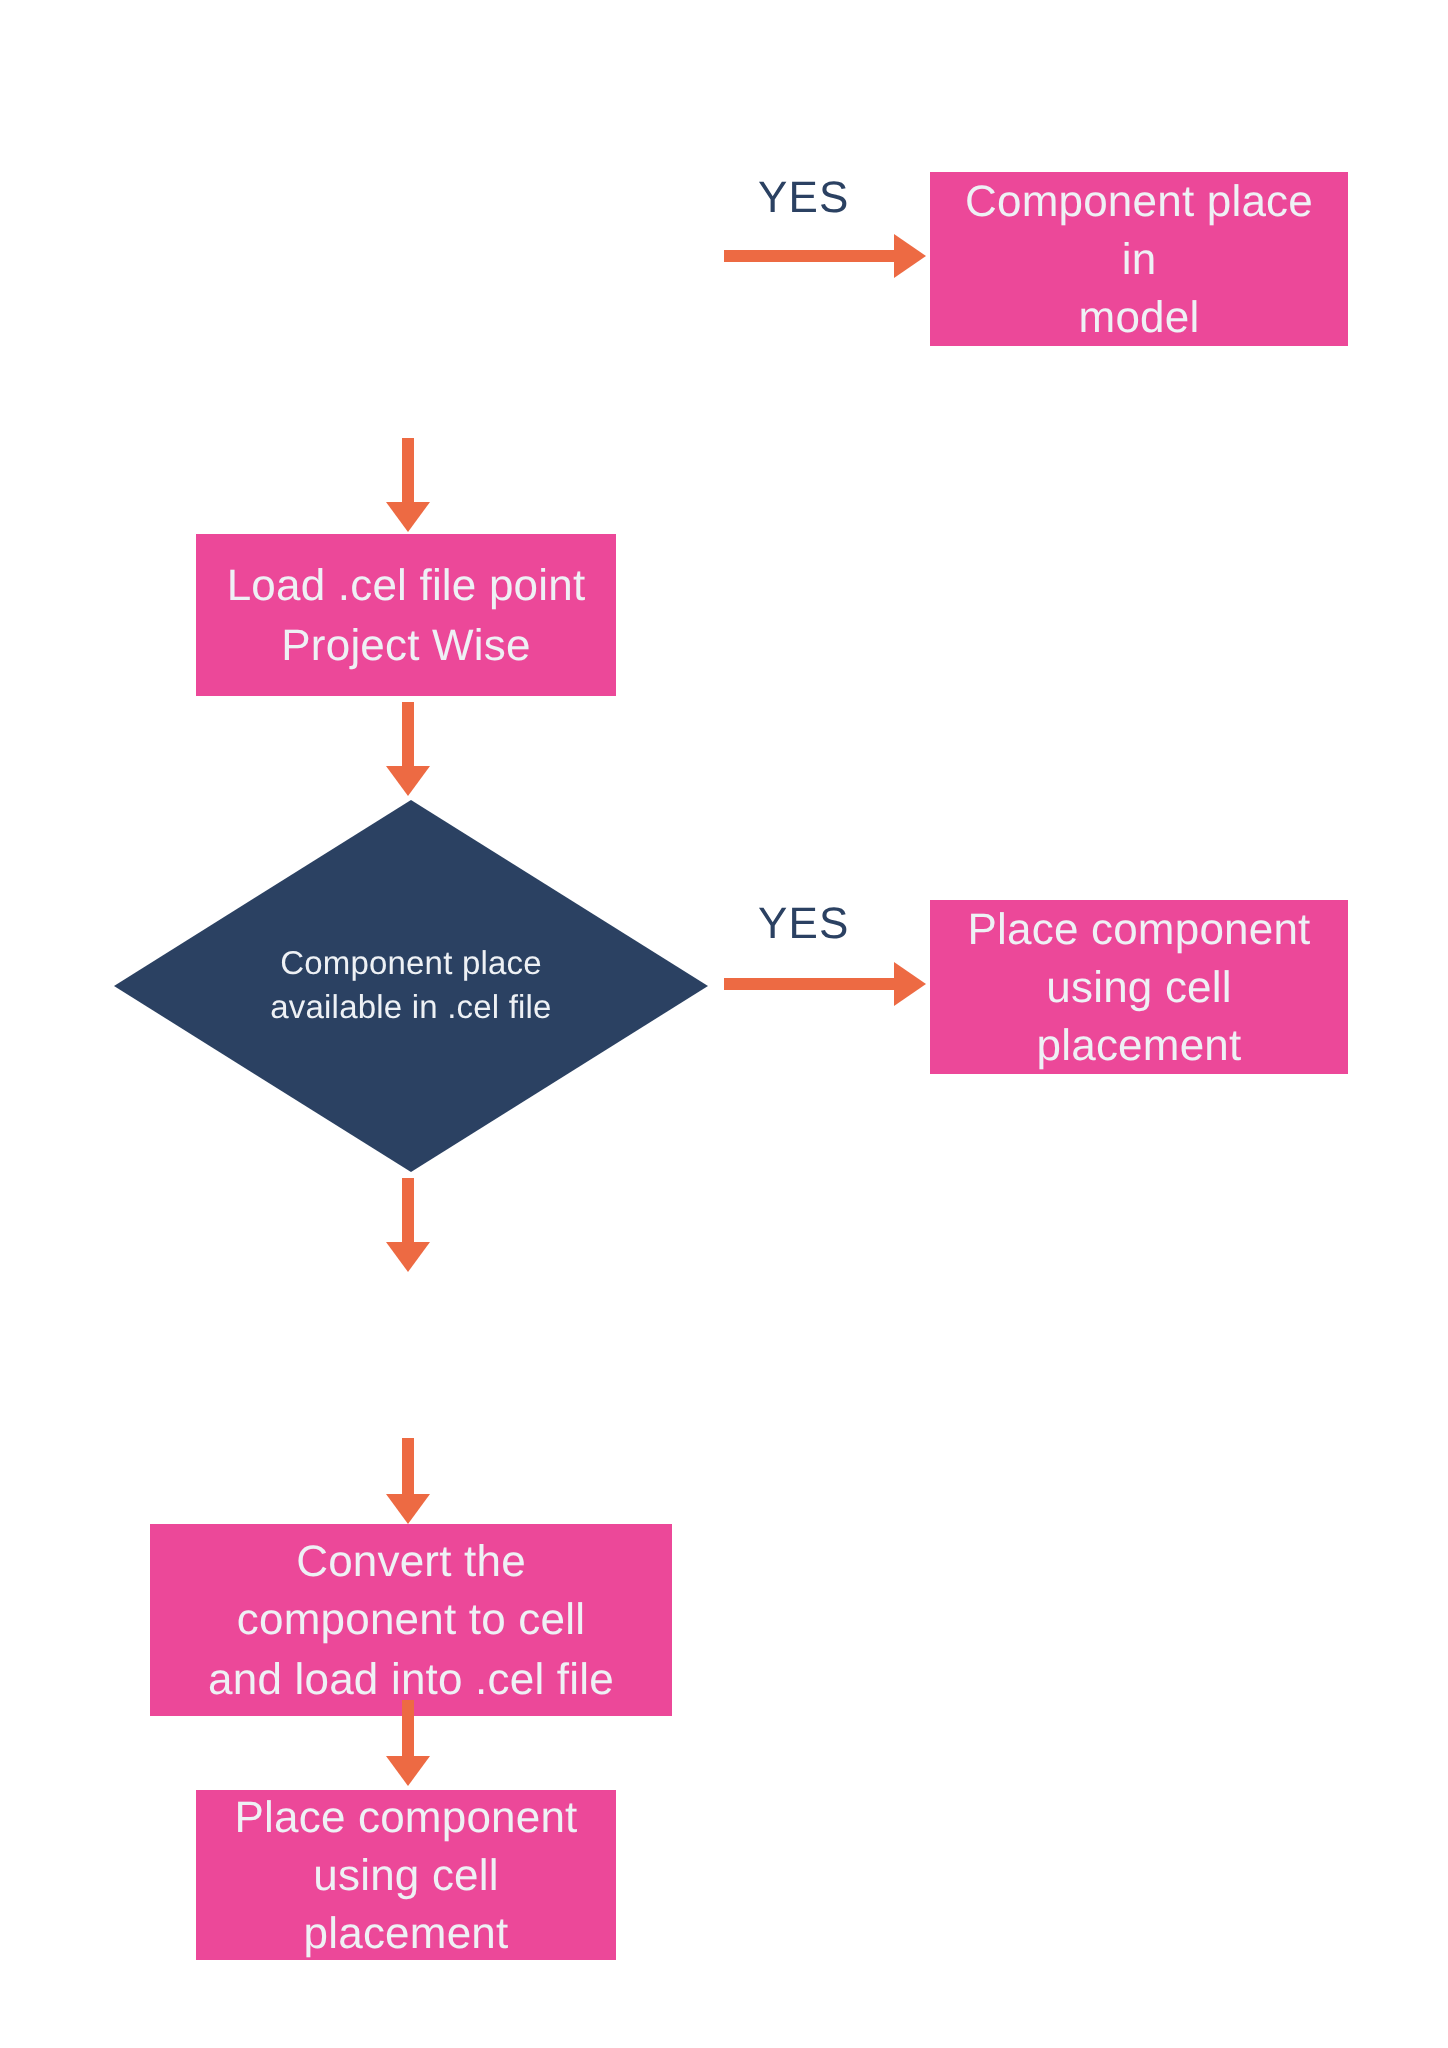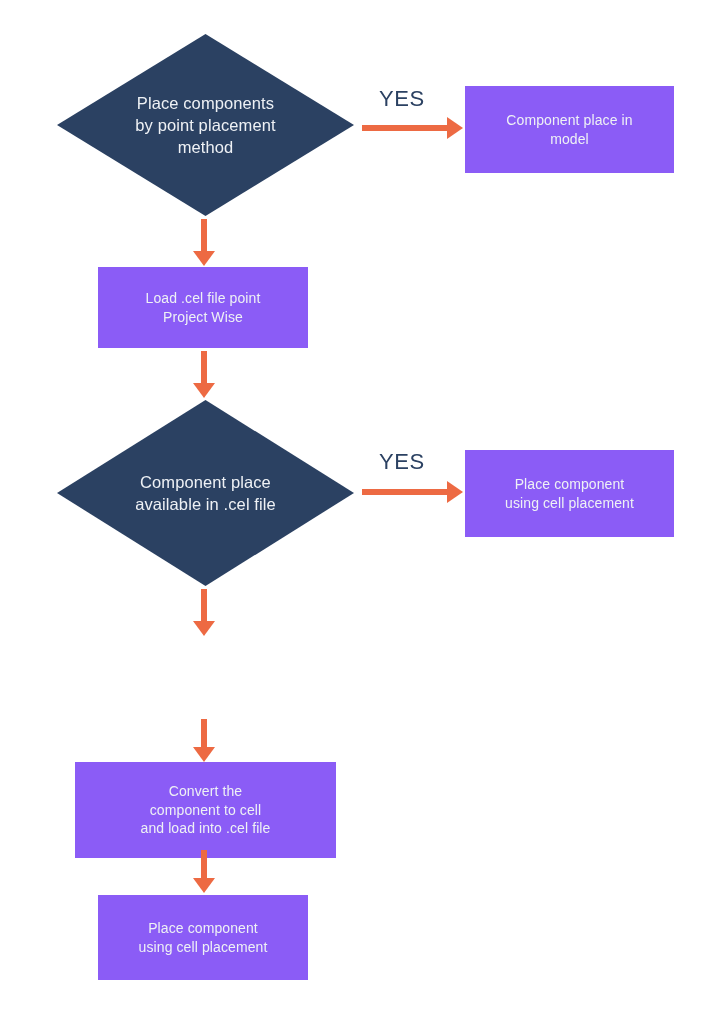--- a/index.html
+++ b/index.html
@@ -23,22 +23,22 @@
     display: flex;
     align-items: center;
     justify-content: center;
     text-align: center;
     color: #eef1f5;
     font-family: "Liberation Sans", sans-serif;
     line-height: 1.32;
     white-space: pre-line;
   }
   .box {
-    background: #8b5cf6;
-    font-size: 14px;
+    background: #ec4899;
+    font-size: 22px;
     letter-spacing: 0.1px;
     padding: 12px 10px;
   }
   .diamond-wrap {
     position: absolute;
   }
   .diamond-shape {
     position: absolute;
     left: 0;
     top: 0;
@@ -117,26 +117,20 @@
     border-top: 11px solid transparent;
     border-bottom: 11px solid transparent;
     border-left: 16px solid #ed6a43;
   }
 </style>
 </head>
 <body>
 
 <div id="canvas">
 
-  <div class="diamond-wrap" style="left:57px; top:34px; width:297px; height:182px;">
-    <div class="diamond-shape"></div>
-    <div class="diamond-label">Place components
-by point placement
-method</div>
-  </div>
 
   <div class="yes-label" style="left:379px; top:86px;">YES</div>
 
   <div class="h-arrow" style="left:362px; top:117px; width:101px; height:22px;">
     <div class="stem" style="width:88px;"></div>
     <div class="head"></div>
   </div>
 
   <div class="node box" style="left:465px; top:86px; width:209px; height:87px;">Component place in
 model</div>

